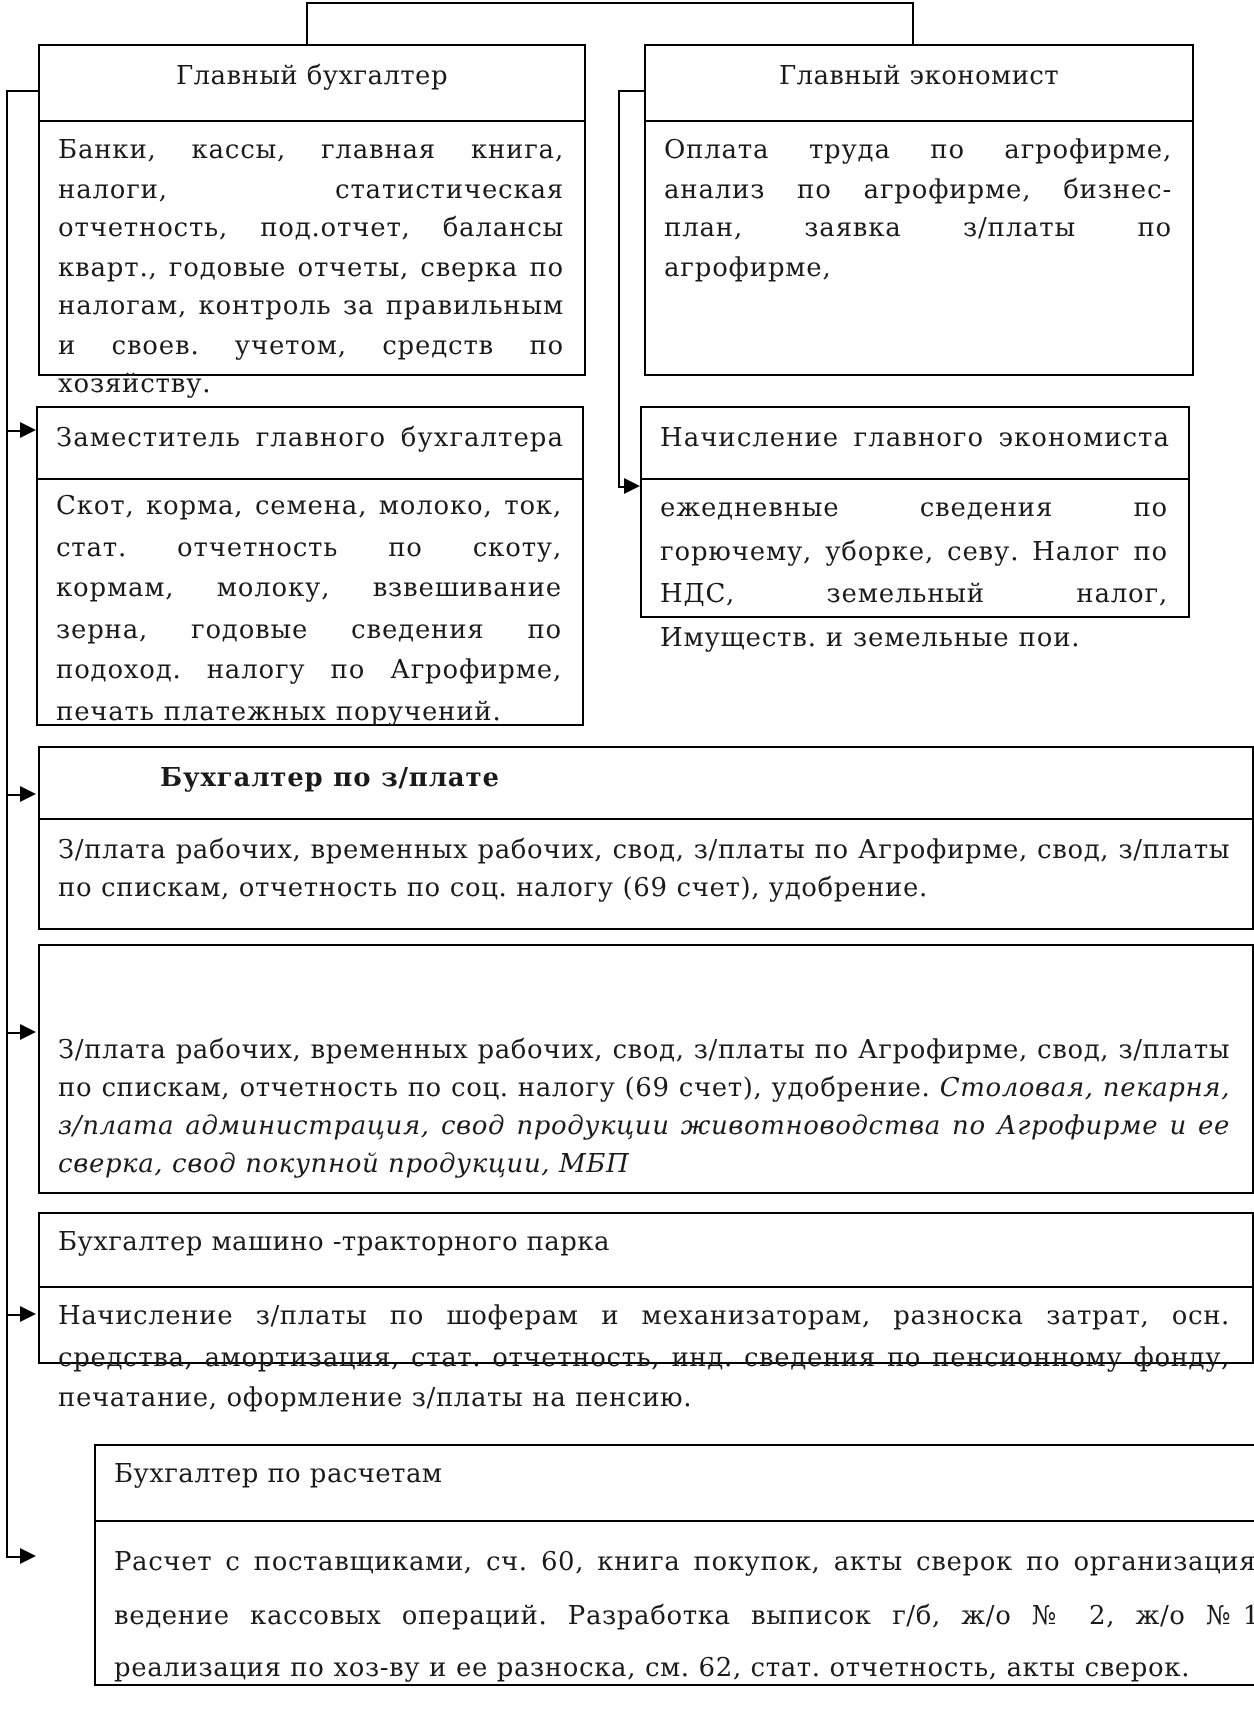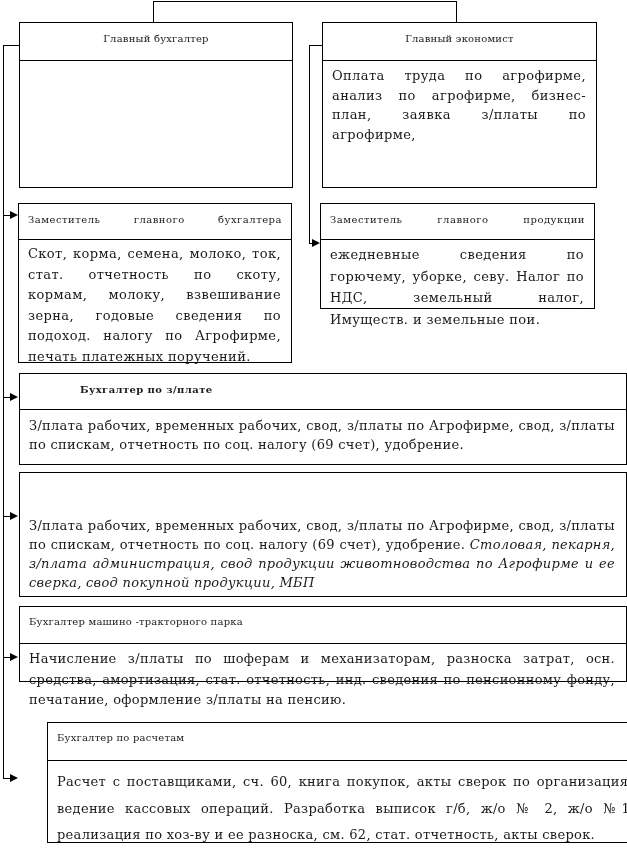--- a/index.html
+++ b/index.html
@@ -1,21 +1,21 @@
 <!DOCTYPE html>
 <html><head>
 <meta charset="utf-8">
 <style>
   html, body { margin:0; padding:0; background:#ffffff; }
   body { width:627px; height:867px; position:relative; overflow:hidden;
          font-family:"DejaVu Serif", "Liberation Serif", serif; color:#1a1a1a; }
   .line { position:absolute; background:#000; }
   .box { position:absolute; border:1px solid #000; box-sizing:border-box; background:transparent; }
   .hdr { position:absolute; left:0; right:0; top:0; border-bottom:1px solid #000; box-sizing:border-box; overflow:hidden; }
-  .hdr-text { font-size:10px; letter-spacing:0.2px; line-height:19px; white-space:nowrap; }
+  .hdr-text { font-size:13px; letter-spacing:0.2px; line-height:19px; white-space:nowrap; }
   .hdr-text.center { text-align:center; }
   .hdr-text.just { text-align:justify; text-align-last:justify; white-space:normal; }
   .body-text { position:absolute; font-size:13px; line-height:19.5px; text-align:justify; letter-spacing:0.4px; }
   .body-text.wide { line-height:19px; letter-spacing:0.3px; }
   .it { font-style:italic; }
   .arrow { position:absolute; width:0; height:0; border-top:4px solid transparent; border-bottom:4px solid transparent; border-left:8px solid #000; }
 </style>
 </head>
 <body>
 
@@ -43,39 +43,40 @@
 <div class="line" style="left:3px; top:657px; width:8px; height:1px;"></div>
 <div class="arrow" style="left:10px; top:653px;"></div>
 
 <div class="line" style="left:3px; top:778px; width:8px; height:1px;"></div>
 <div class="arrow" style="left:10px; top:774px;"></div>
 
 <div class="box" style="left:19px; top:22px; width:274px; height:166px;">
   <div class="hdr" style="height:38px; padding-top:6px;">
     <div class="hdr-text center">Главный бухгалтер</div>
   </div>
+  <div class="body-text" style="left:9px; top:43px; width:253px;">Банки, кассы, главная книга, налоги, статистическая отчетность, под.отчет, балансы кварт., годовые отчеты, сверка по налогам, контроль за правильным и своев. учетом, средств по хозяйству.</div>
 </div>
 
 <div class="box" style="left:322px; top:22px; width:275px; height:166px;padding-left:40px;">
   <div class="hdr" style="height:38px; padding-top:6px;">
     <div class="hdr-text center">Главный экономист</div>
   </div>
   <div class="body-text" style="left:9px; top:43px; width:254px;">Оплата труда по агрофирме, анализ по агрофирме, бизнес-план, заявка з/платы по агрофирме,</div>
 </div>
 
 <div class="box" style="left:18px; top:203px; width:274px; height:160px;">
   <div class="hdr" style="height:36px; padding:5px 9px 0 9px;">
     <div class="hdr-text just" style="line-height:22px; letter-spacing:0.5px;">Заместитель главного бухгалтера</div>
   </div>
   <div class="body-text" style="left:9px; top:40px; width:253px; line-height:20.5px;">Скот, корма, семена, молоко, ток, стат. отчетность по скоту, кормам, молоку, взвешивание зерна, годовые сведения по подоход. налогу по Агрофирме, печать платежных поручений.</div>
 </div>
 
 <div class="box" style="left:320px; top:203px; width:275px; height:106px;">
   <div class="hdr" style="height:36px; padding:5px 9px 0 9px;">
-    <div class="hdr-text just" style="line-height:22px; letter-spacing:0.5px;">Заместитель главного продукции</div>
+    <div class="hdr-text just" style="line-height:22px; letter-spacing:0.5px;">Начисление главного экономиста</div>
   </div>
   <div class="body-text" style="left:9px; top:40px; width:254px; line-height:21.5px;">ежедневные сведения по горючему, уборке, севу. Налог по НДС, земельный налог, Имуществ. и земельные пои.</div>
 </div>
 
 <div class="box" style="left:19px; top:373px; width:608px; height:92px;">
   <div class="hdr" style="height:36px; padding:6px 0 0 60px;font-weight:bold;">
     <div class="hdr-text" style="letter-spacing:0.4px;">Бухгалтер по з/плате</div>
   </div>
   <div class="body-text wide" style="left:9px; top:42px; width:586px;">З/плата рабочих, временных рабочих, свод, з/платы по Агрофирме, свод, з/платы по спискам, отчетность по соц. налогу (69 счет), удобрение.</div>
 </div>

